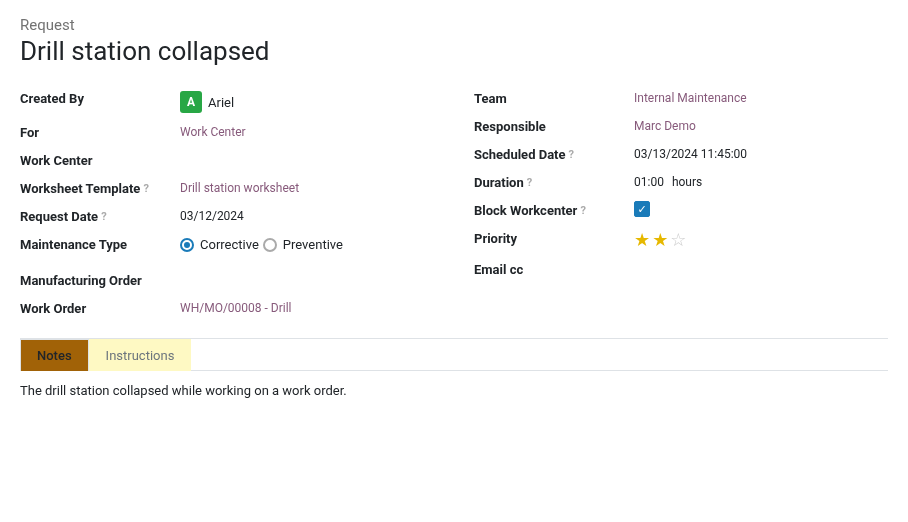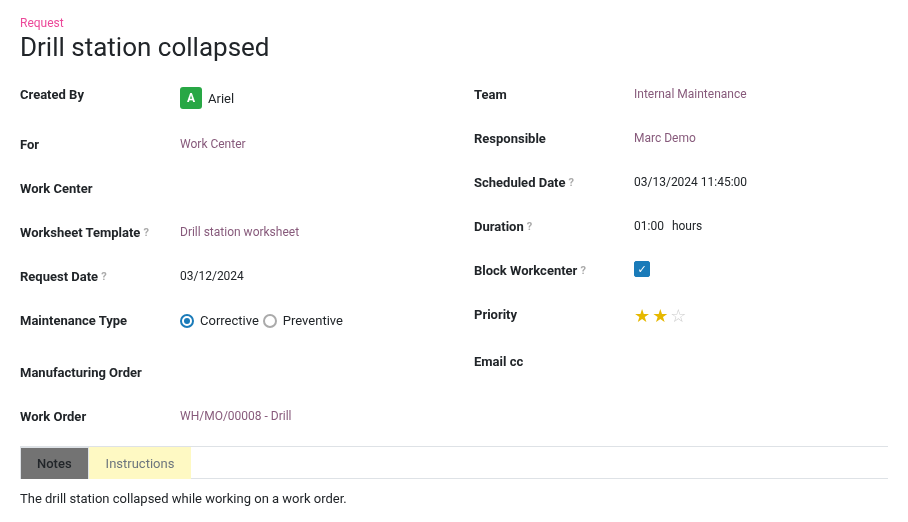--- a/index.html
+++ b/index.html
@@ -6,39 +6,39 @@
     body {
       font-family: -apple-system, BlinkMacSystemFont, 'Segoe UI', Roboto, sans-serif;
       font-size: 13px;
       color: #212529;
       background: #fff;
       padding: 16px 20px;
       width: 908px;
       min-height: 522px;
     }
     .page-subtitle {
-      font-size: 12px;
-      color: #ec4899;
+      font-size: 15px;
+      color: #737373;
       margin-bottom: 2px;
     }
     .page-title {
       font-size: 26px;
       font-weight: 400;
       color: #212529;
       margin-bottom: 18px;
     }
     .form-layout {
       display: grid;
       grid-template-columns: 1fr 1fr;
       gap: 0 40px;
     }
     .form-section {
       display: flex;
       flex-direction: column;
-      gap: 16px;
+      gap: 0;
     }
     .form-row {
       display: flex;
       align-items: flex-start;
       padding: 5px 0;
       min-height: 28px;
     }
     .form-label {
       font-weight: 700;
       color: #212529;
@@ -157,21 +157,21 @@
       cursor: pointer;
       border: 1px solid transparent;
       border-bottom: none;
       margin-bottom: -1px;
       color: #212529;
       background: #fef9c3;
     }
     .tab.active {
       border-color: #dee2e6;
       border-bottom-color: #fff;
-      background: #737373;
+      background: #a16207;
       font-weight: 500;
     }
     .tab:not(.active) {
       color: #6c757d;
     }
     .tab-content {
       padding: 12px 0 0 0;
       font-size: 13px;
       color: #212529;
     }

